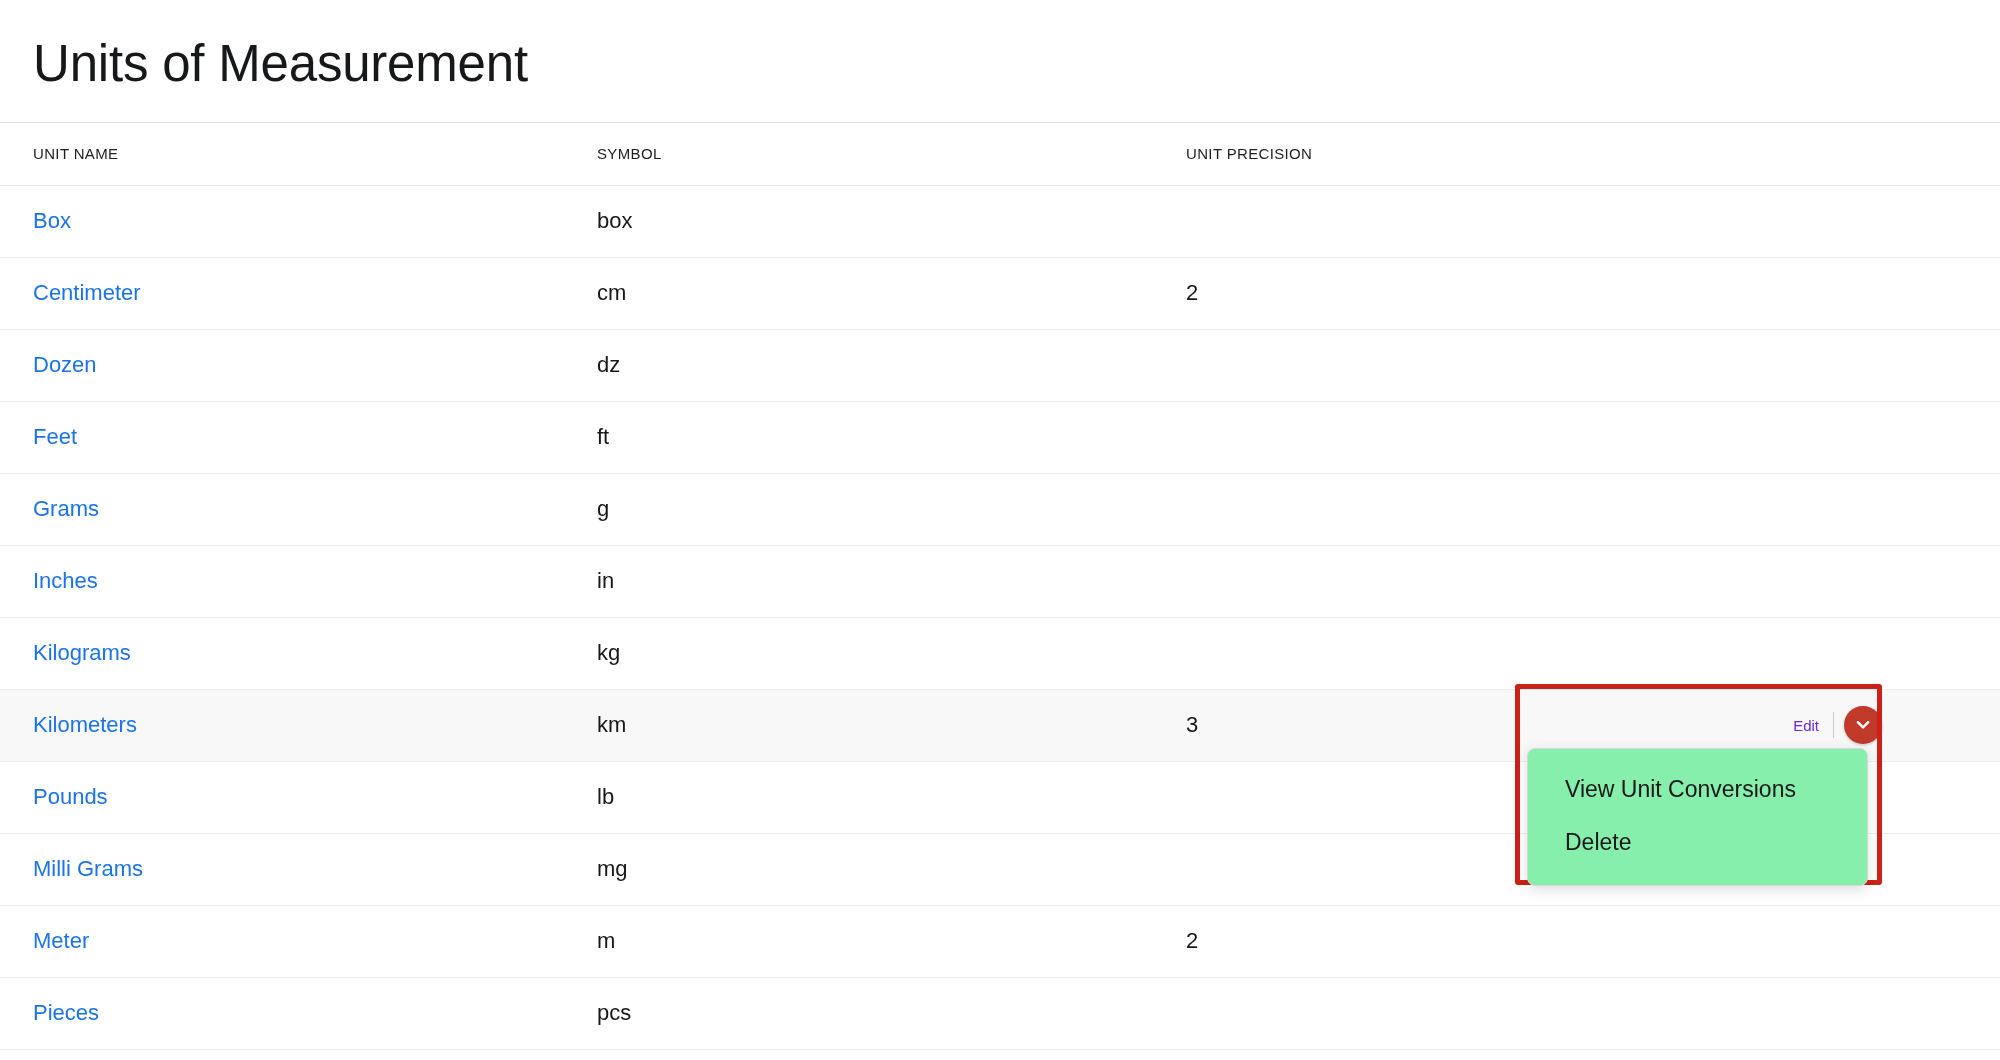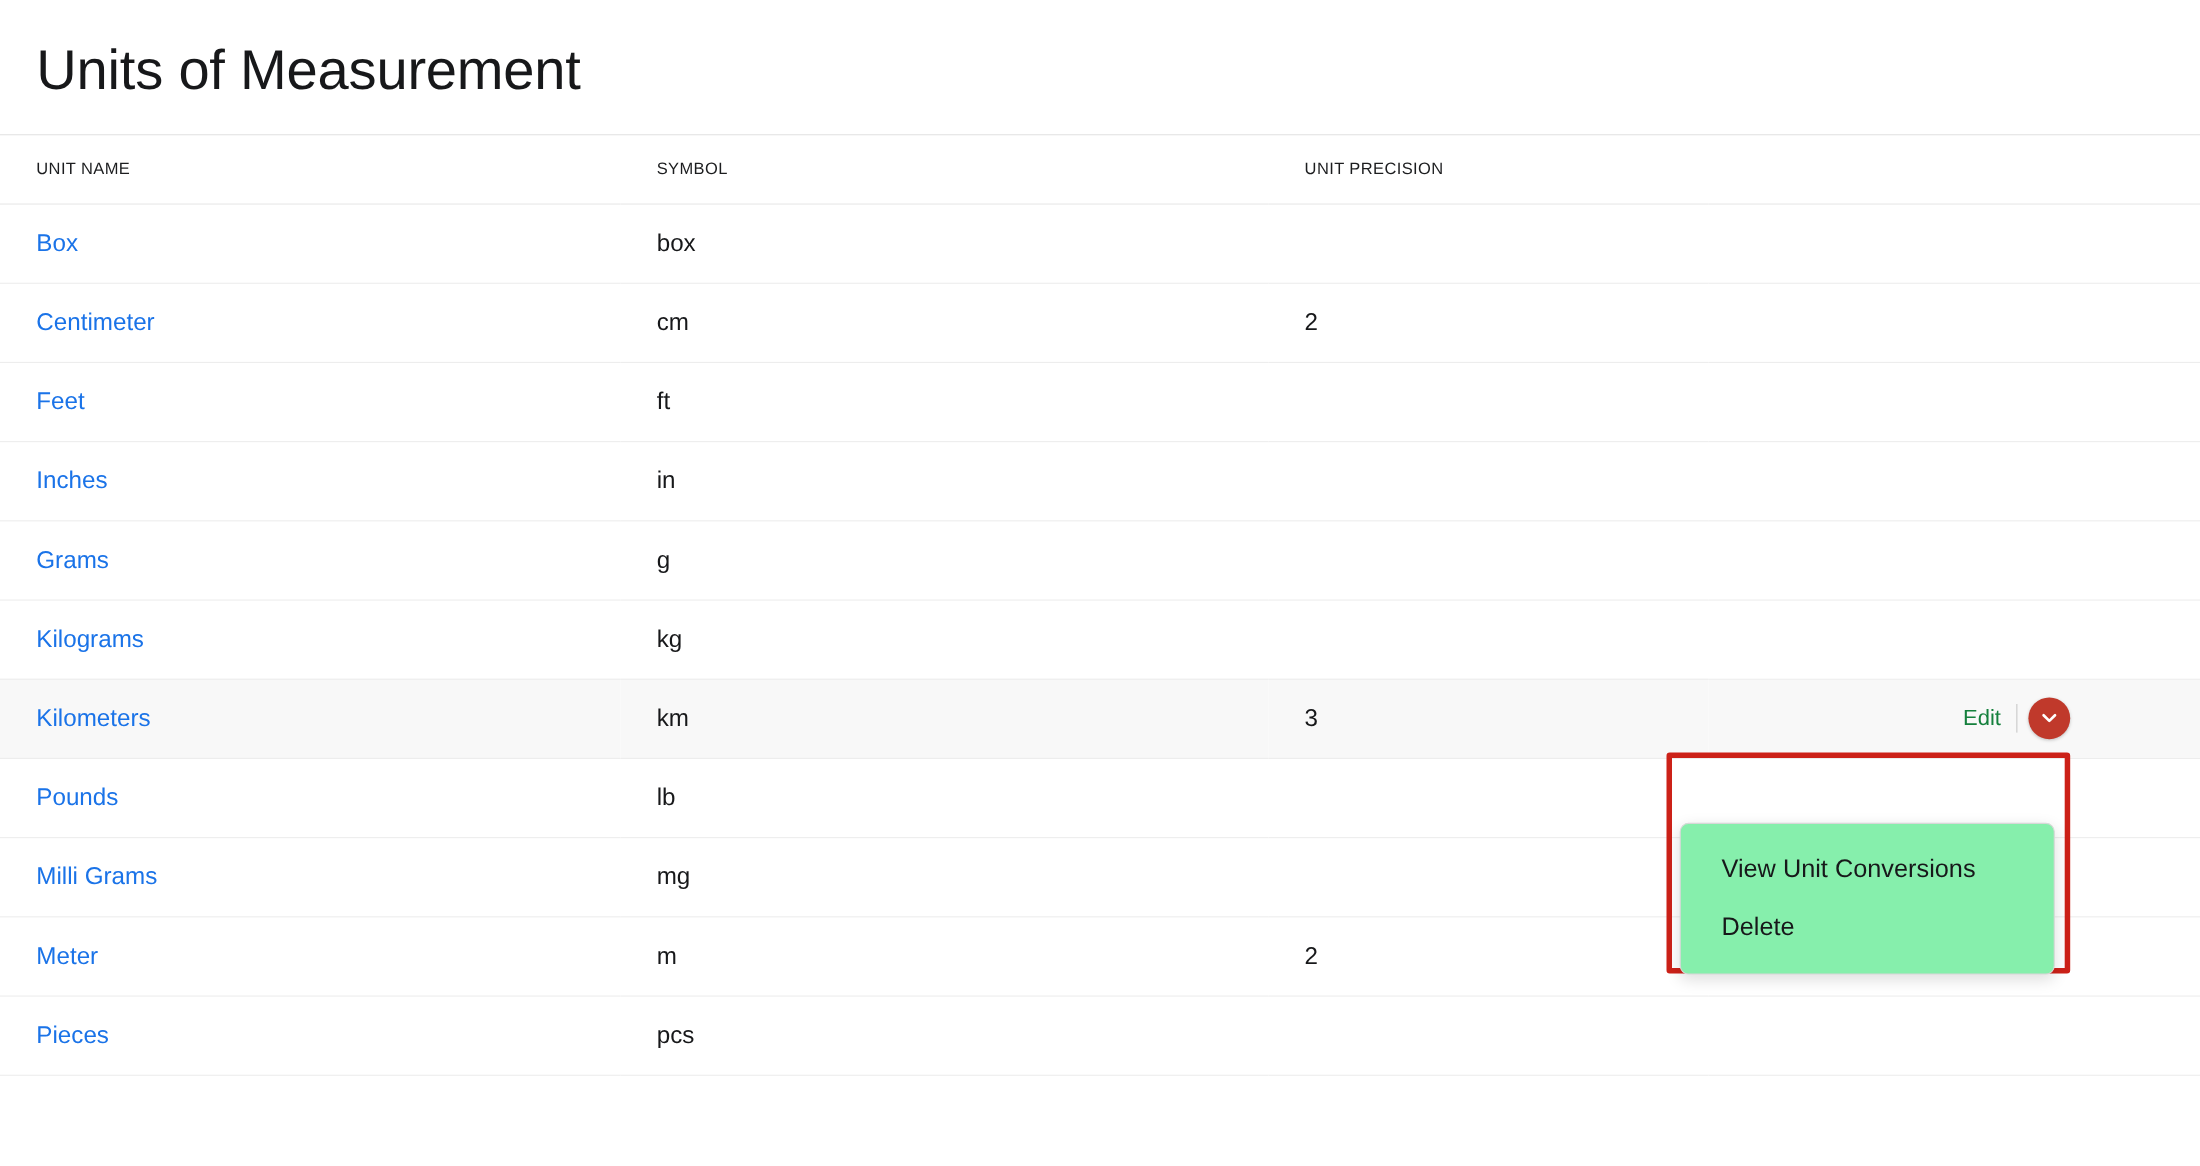--- a/index.html
+++ b/index.html
@@ -92,22 +92,22 @@
     position: absolute;
     right: 118px;
     top: 50%;
     transform: translateY(-50%);
     display: flex;
     align-items: center;
     gap: 0;
     z-index: 5;
   }
   .edit-btn {
-    font-size: 20px;
-    color: #15803d;
+    font-size: 15px;
+    color: #6d28d9;
     background: transparent;
     border: none;
     padding: 4px 14px 4px 8px;
     cursor: pointer;
     font-family: inherit;
     line-height: 1;
   }
   .btn-divider {
     width: 1px;
     height: 26px;
@@ -194,34 +194,40 @@
           <td><span class="prec-text"></span></td>
           <td class="cell-actions"></td>
         </tr>
         <tr>
           <td><a class="unit-link" href="#">Centimeter</a></td>
           <td><span class="sym-text">cm</span></td>
           <td><span class="prec-text">2</span></td>
           <td class="cell-actions"></td>
         </tr>
         <tr>
+          <td><a class="unit-link" href="#">Dozen</a></td>
+          <td><span class="sym-text">dz</span></td>
+          <td><span class="prec-text"></span></td>
+          <td class="cell-actions"></td>
+        </tr>
+        <tr>
           <td><a class="unit-link" href="#">Feet</a></td>
           <td><span class="sym-text">ft</span></td>
           <td><span class="prec-text"></span></td>
           <td class="cell-actions"></td>
         </tr>
         <tr>
+          <td><a class="unit-link" href="#">Grams</a></td>
+          <td><span class="sym-text">g</span></td>
+          <td><span class="prec-text"></span></td>
+          <td class="cell-actions"></td>
+        </tr>
+        <tr>
           <td><a class="unit-link" href="#">Inches</a></td>
           <td><span class="sym-text">in</span></td>
-          <td><span class="prec-text"></span></td>
-          <td class="cell-actions"></td>
-        </tr>
-        <tr>
-          <td><a class="unit-link" href="#">Grams</a></td>
-          <td><span class="sym-text">g</span></td>
           <td><span class="prec-text"></span></td>
           <td class="cell-actions"></td>
         </tr>
         <tr>
           <td><a class="unit-link" href="#">Kilograms</a></td>
           <td><span class="sym-text">kg</span></td>
           <td><span class="prec-text"></span></td>
           <td class="cell-actions"></td>
         </tr>
         <tr class="is-active">

